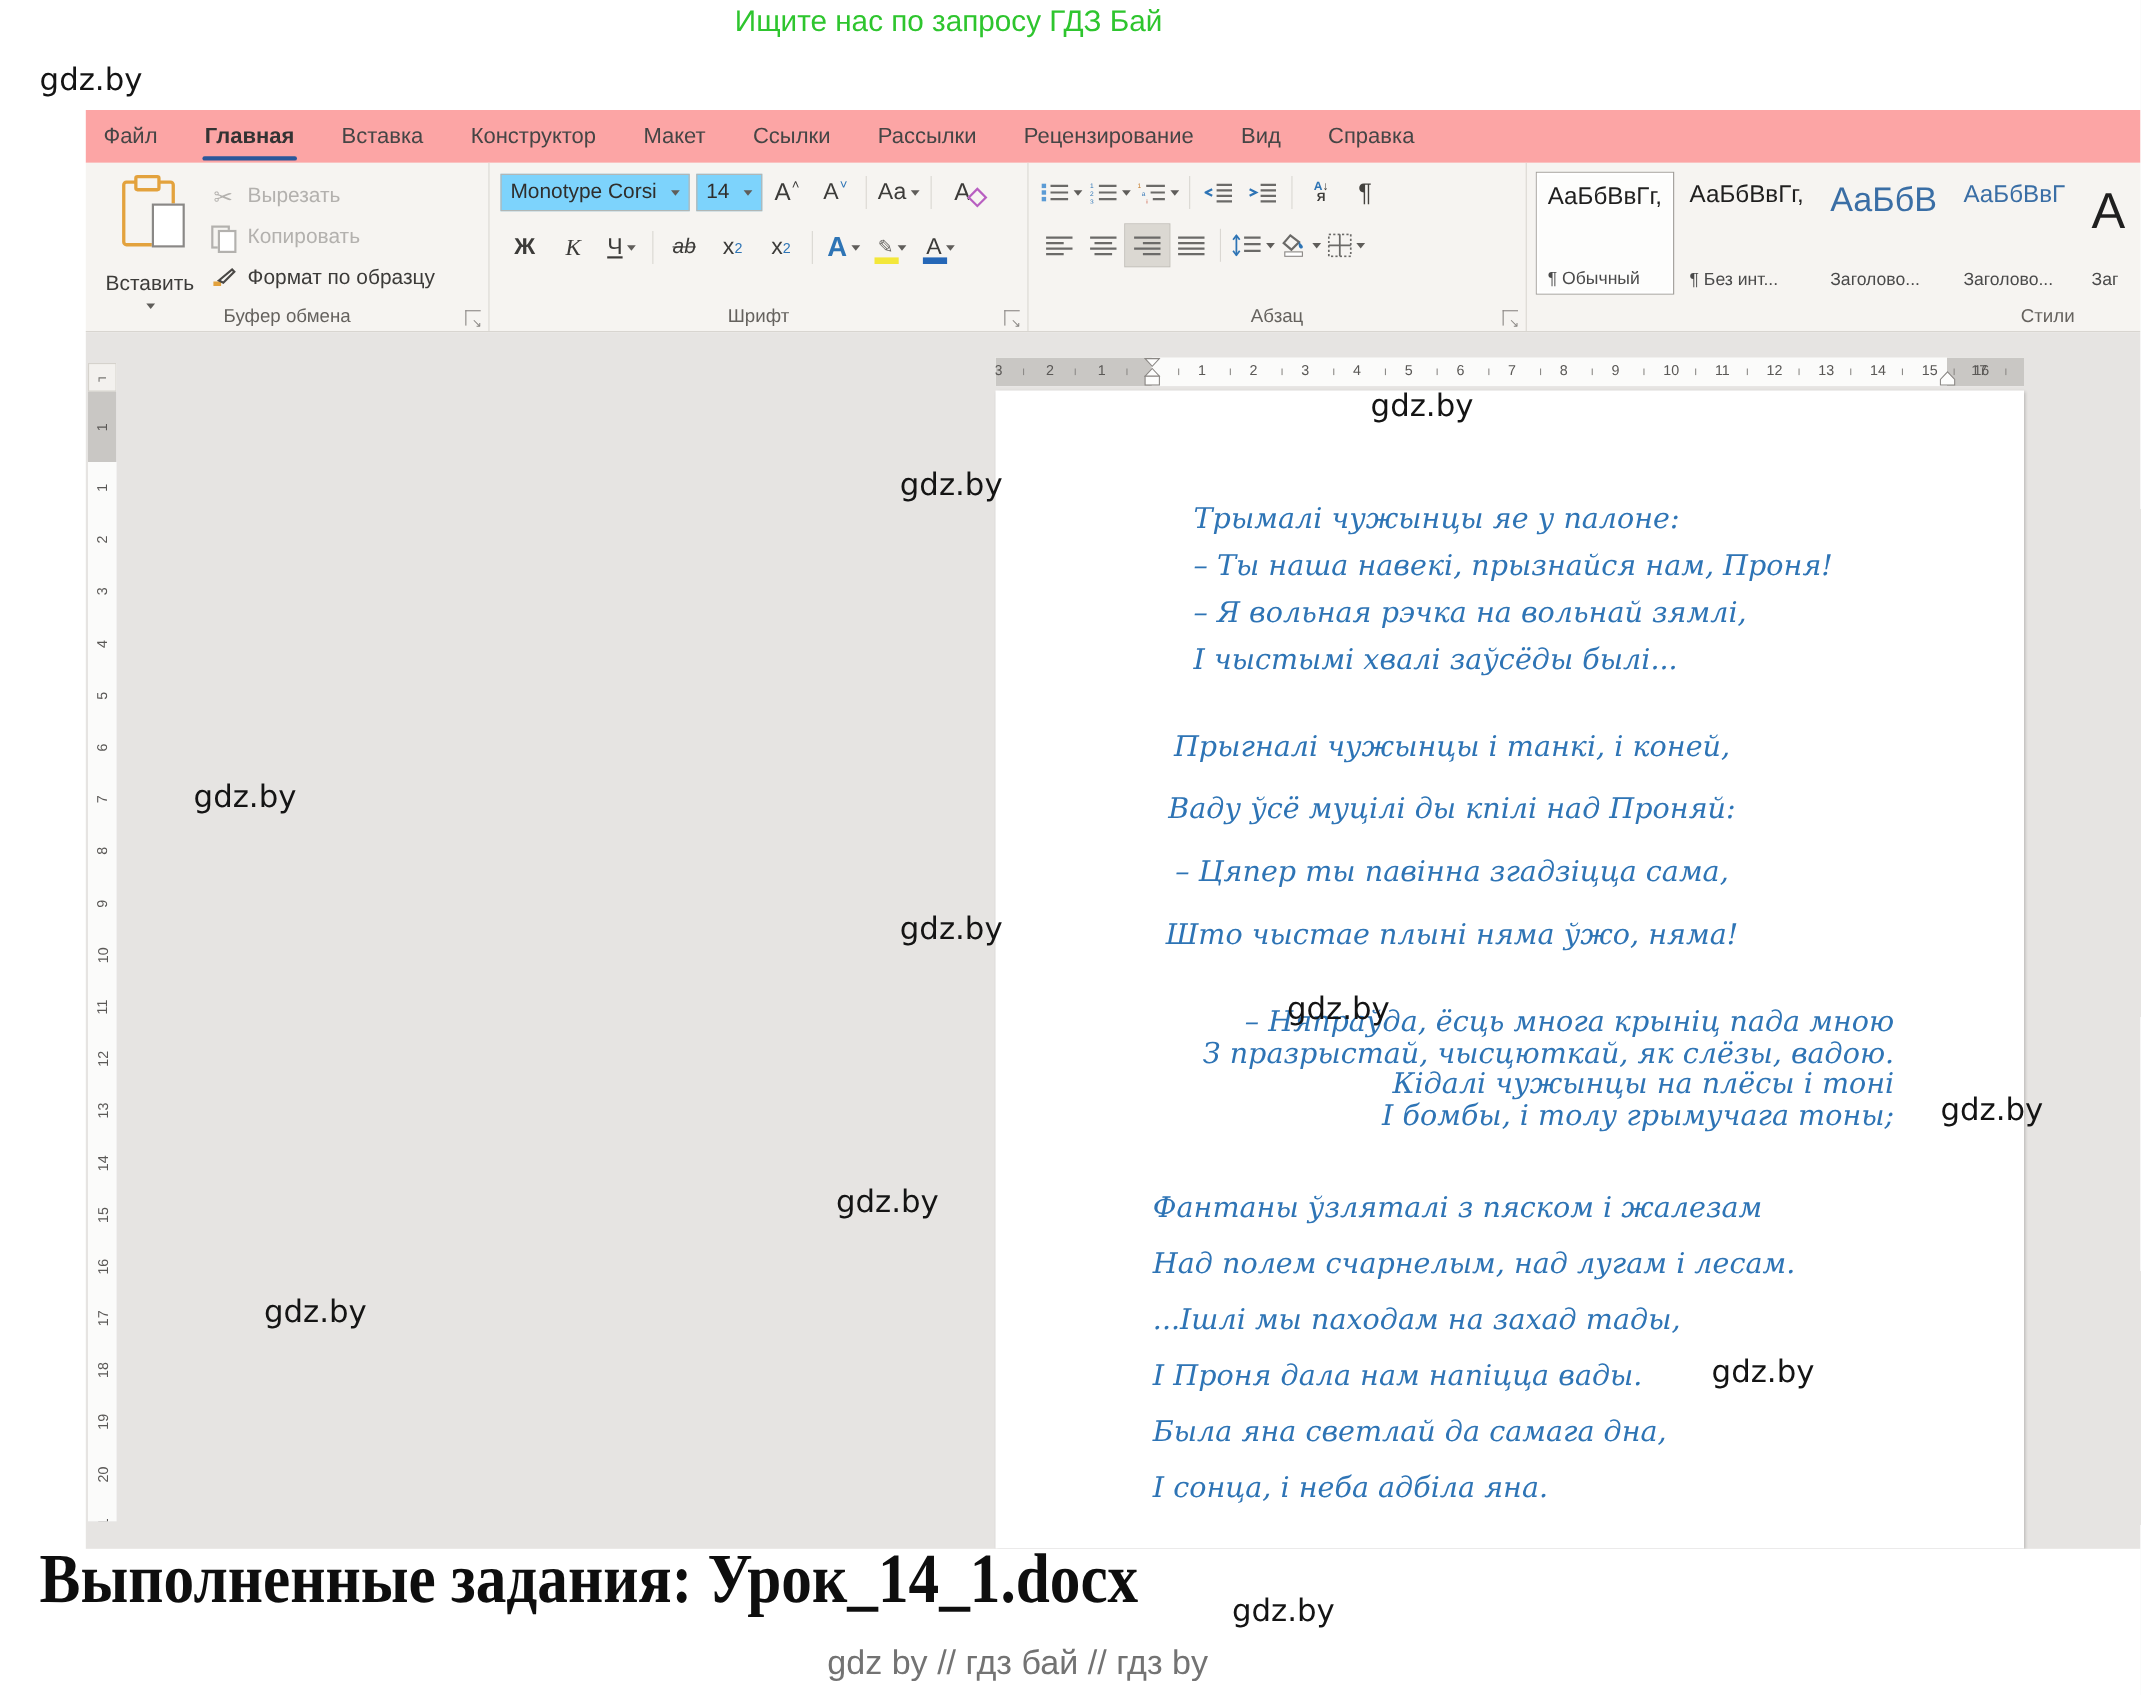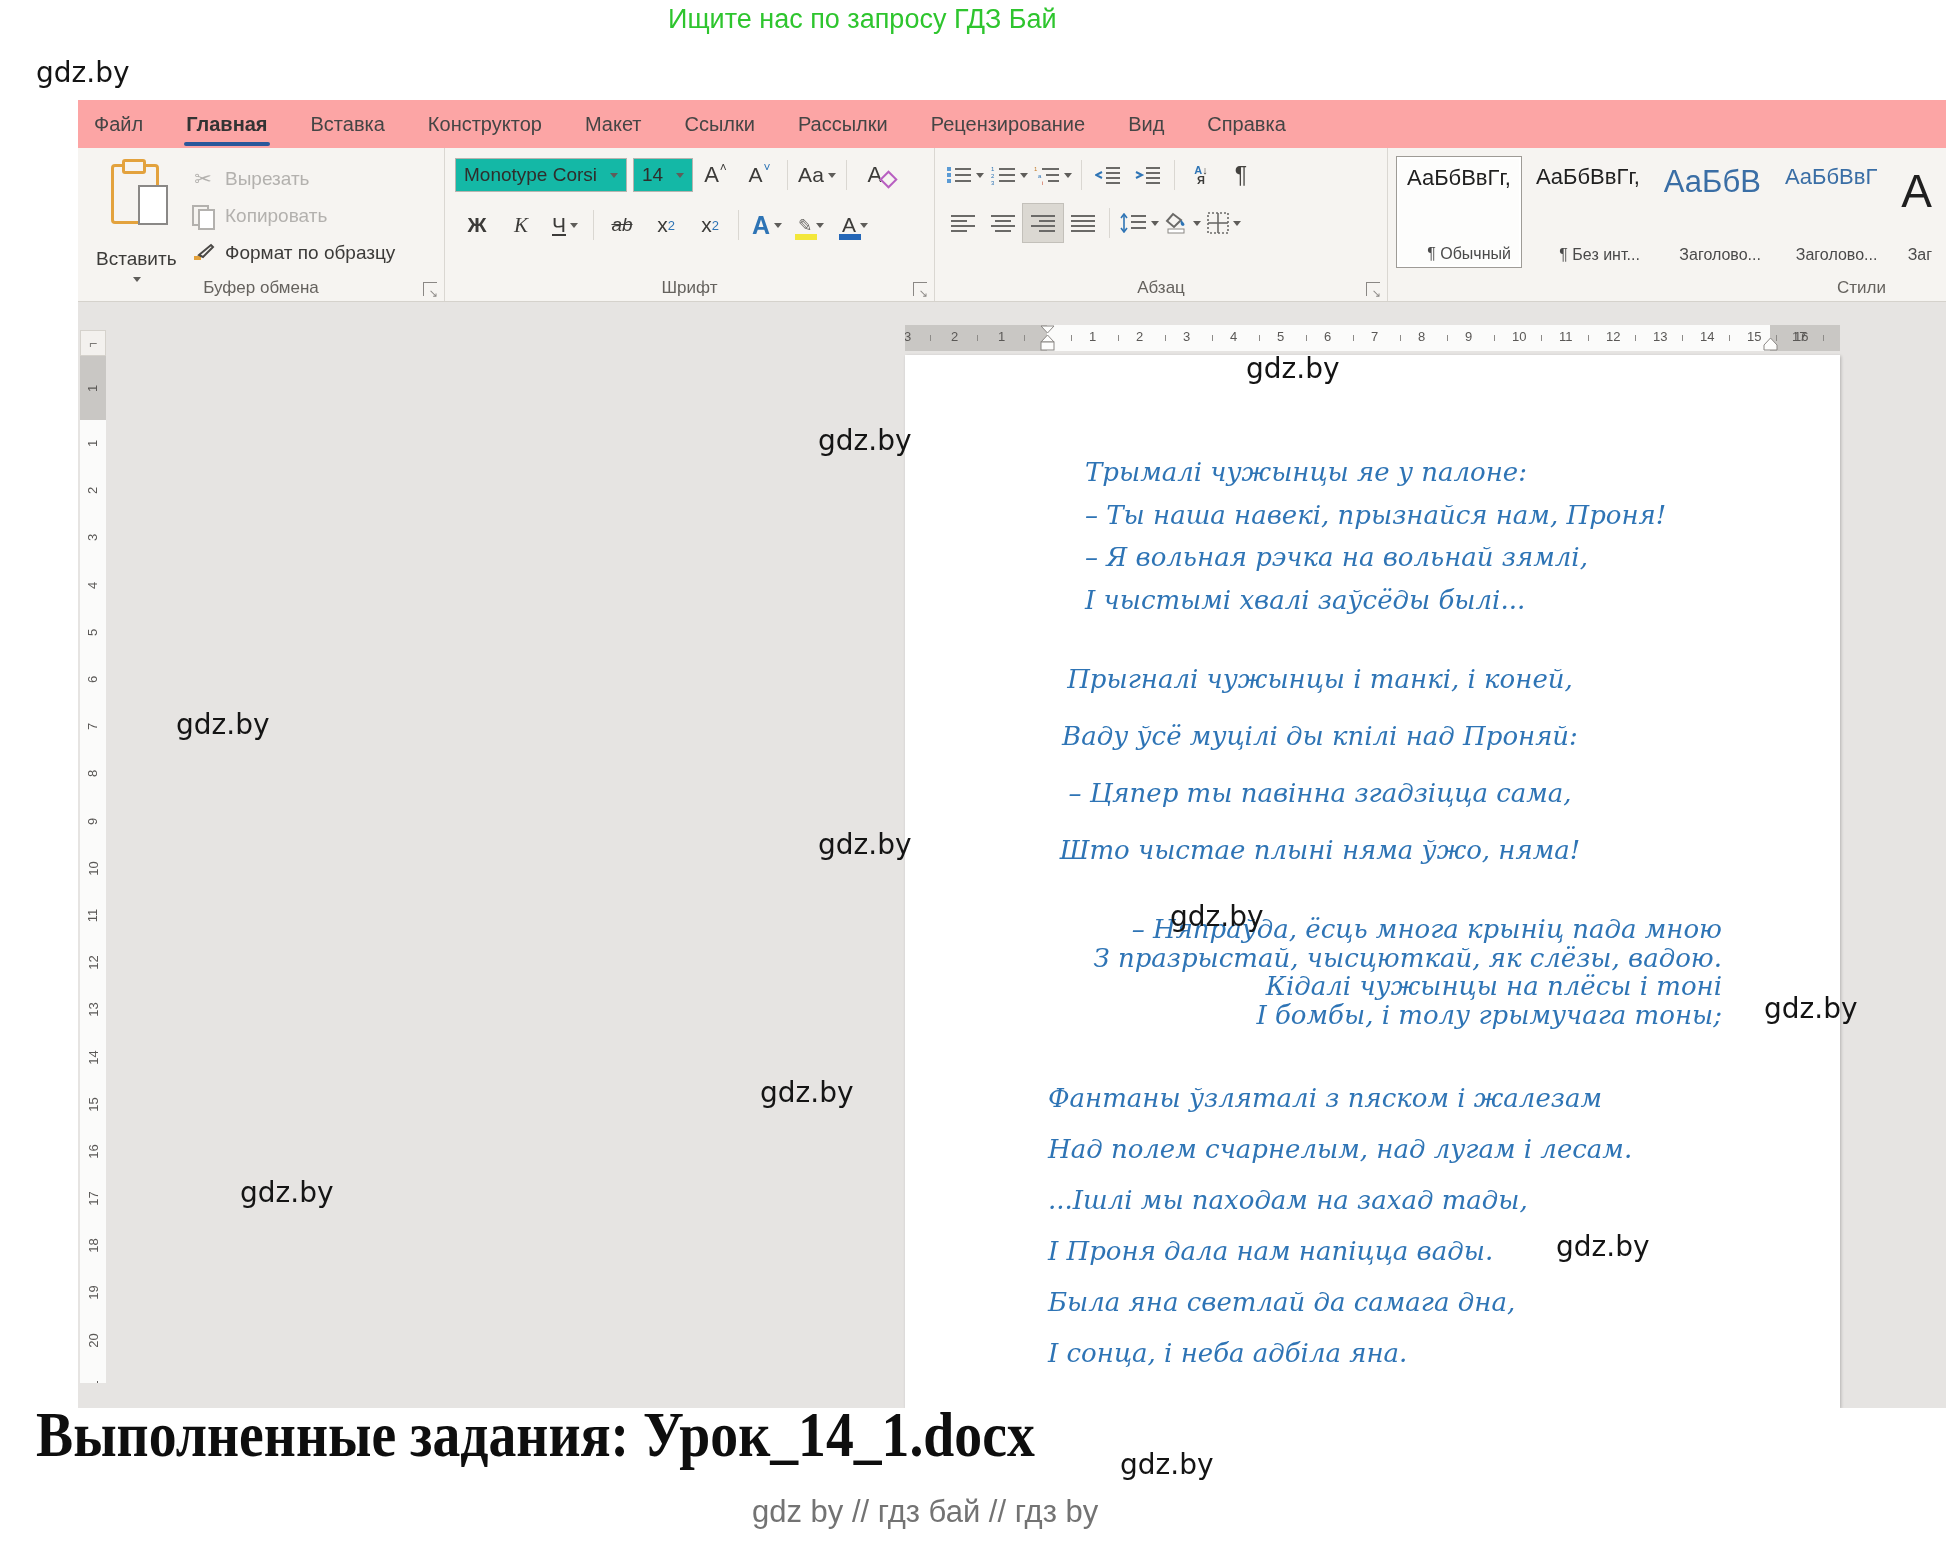--- a/index.html
+++ b/index.html
@@ -40,21 +40,21 @@
   .small-btn.disabled{color:#b3b1ae;}
   .ic{width:26px;display:inline-flex;justify-content:center;align-items:center;}
   .scissors{font-family:"DejaVu Sans",sans-serif;font-size:21px;color:#b3b1ae;}
   .copy-ic{position:relative;width:26px;height:22px;}
   .copy-ic span{position:absolute;width:13px;height:17px;border:2px solid #b3b1ae;background:#f6f4f1;}
   .copy-ic span:first-child{left:2px;top:0;}
   .copy-ic span:last-child{left:8px;top:4px;background:#fff;}
   
   .font-rows{position:absolute;left:10px;top:8px;right:6px;}
   .frow{display:flex;align-items:center;}
-  .combo{display:flex;align-items:center;justify-content:space-between;background:#14b8a6;border:1px solid #b7b4af;
+  .combo{display:flex;align-items:center;justify-content:space-between;background:#7dd3fc;border:1px solid #b7b4af;
          height:34px;padding:0 8px;font-size:19px;color:#2f2e2c;box-sizing:border-box;}
   .combo-font{width:172px;}
   .combo-size{width:60px;margin-left:6px;}
   .fbtn{height:38px;min-width:36px;display:inline-flex;align-items:center;justify-content:center;
         font-size:21px;color:#3c3b39;cursor:default;position:relative;padding:0 4px;}
   .fbtn .big{font-size:22px;}
   .mini{font-size:12px;position:relative;top:-7px;left:1px;}
   .mini.blue{color:#2e74b5;}
   .subsup sub,.subsup sup{font-size:13px;color:#2e74b5;}
   .ul{text-decoration:underline;}
@@ -68,21 +68,21 @@
   .boldZh{font-weight:bold;}
   .italK{font-style:italic;font-family:"Liberation Serif",serif;}
   
   .par-rows{position:absolute;left:8px;top:8px;right:6px;}
   .pbtn{height:38px;min-width:34px;display:inline-flex;align-items:center;justify-content:center;cursor:default;position:relative;padding:0 3px;}
   .pbtn.active{background:#dbd8d2;outline:1px solid #c3c0ba;}
   .pilcrow{font-size:23px;color:#44423f;}
   .sort-ic{font-size:11px;line-height:10px;color:#2e74b5;text-align:center;font-weight:bold;}
   .sort-ic .dn{color:#3c3b39;}
   
-  .stylecards{position:absolute;left:8px;top:8px;right:0;height:112px;display:flex;align-items:stretch;overflow:hidden;text-align:right;}
+  .stylecards{position:absolute;left:8px;top:8px;right:0;height:112px;display:flex;align-items:stretch;overflow:hidden;}
   .style-card{margin-right:4px;padding:8px 10px 4px 10px;display:flex;flex-direction:column;justify-content:space-between;cursor:default;flex:none;}
   .style-card.selected{background:#fdfdfc;border:1px solid #9e9b96;box-shadow:inset 0 0 0 2px #fff;}
   .style-preview{font-size:22px;color:#1f1f1f;white-space:nowrap;}
   .style-card.blue .style-preview{font-size:31px;color:#3a6ea5;}
   .style-card.blue2 .style-preview{font-size:22px;color:#3a6ea5;}
   .style-card.big .style-preview{font-size:46px;color:#1f1f1f;}
   .style-name{font-size:16px;color:#4a4a4a;white-space:nowrap;margin-top:6px;}
   
   .canvas{position:absolute;left:0;top:202px;width:100%;height:1106px;background:#e6e4e2;overflow:hidden;}
   .hruler{position:absolute;left:827px;top:23px;width:935px;height:26px;background:#fbfbfa;overflow:hidden;}

